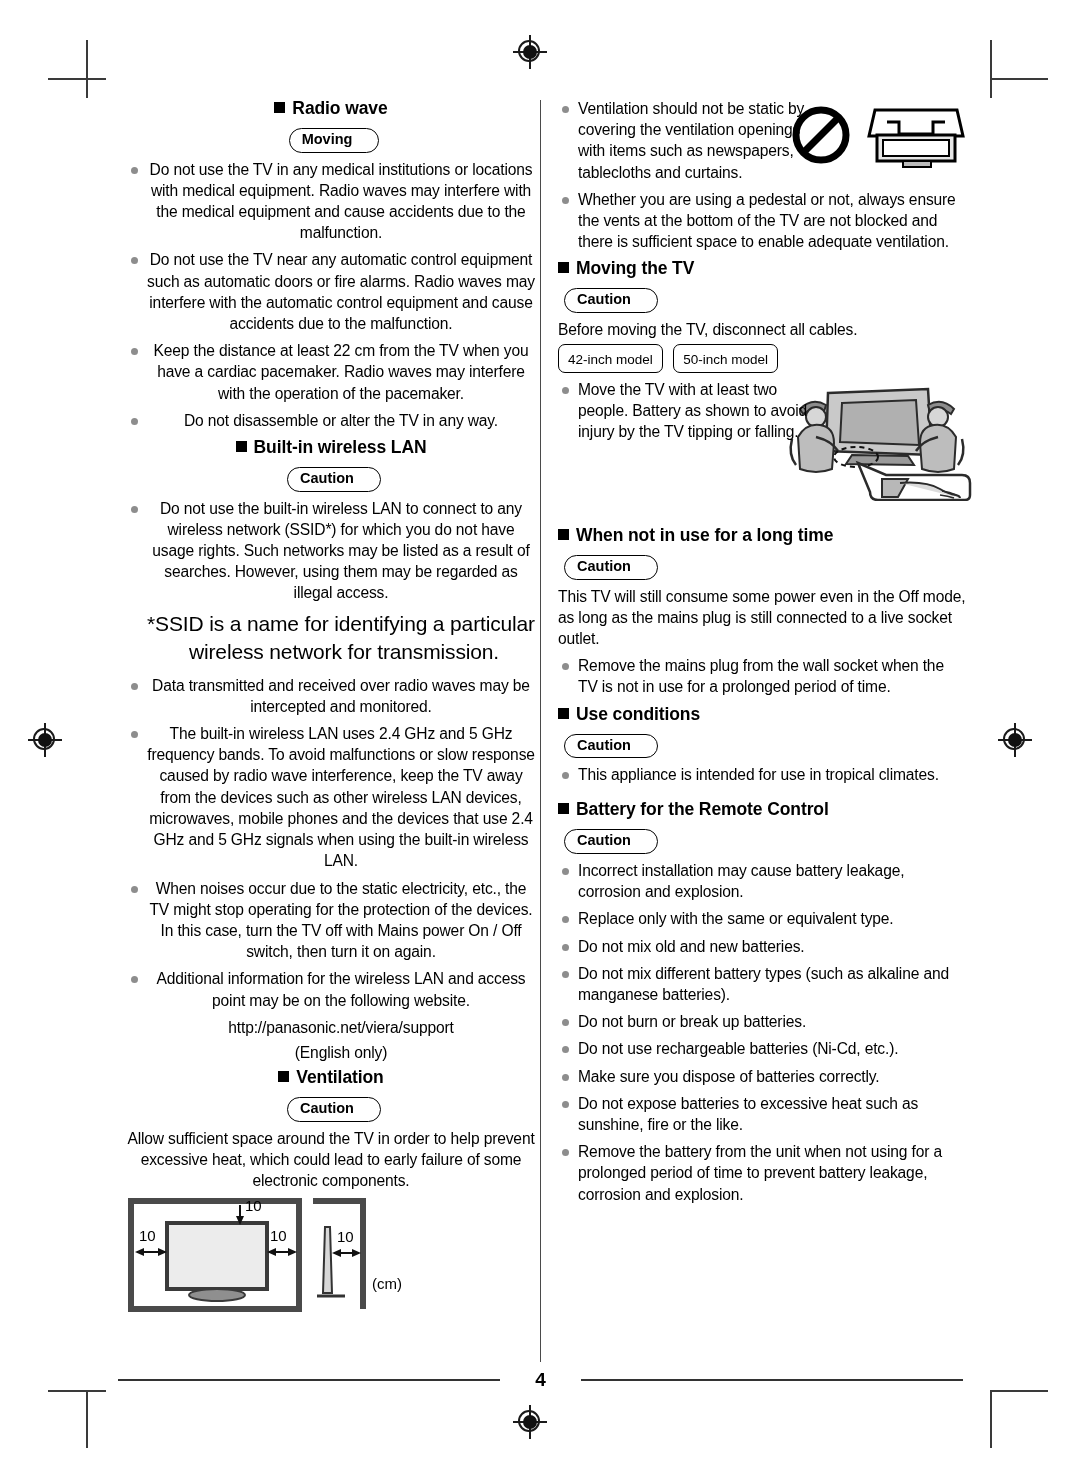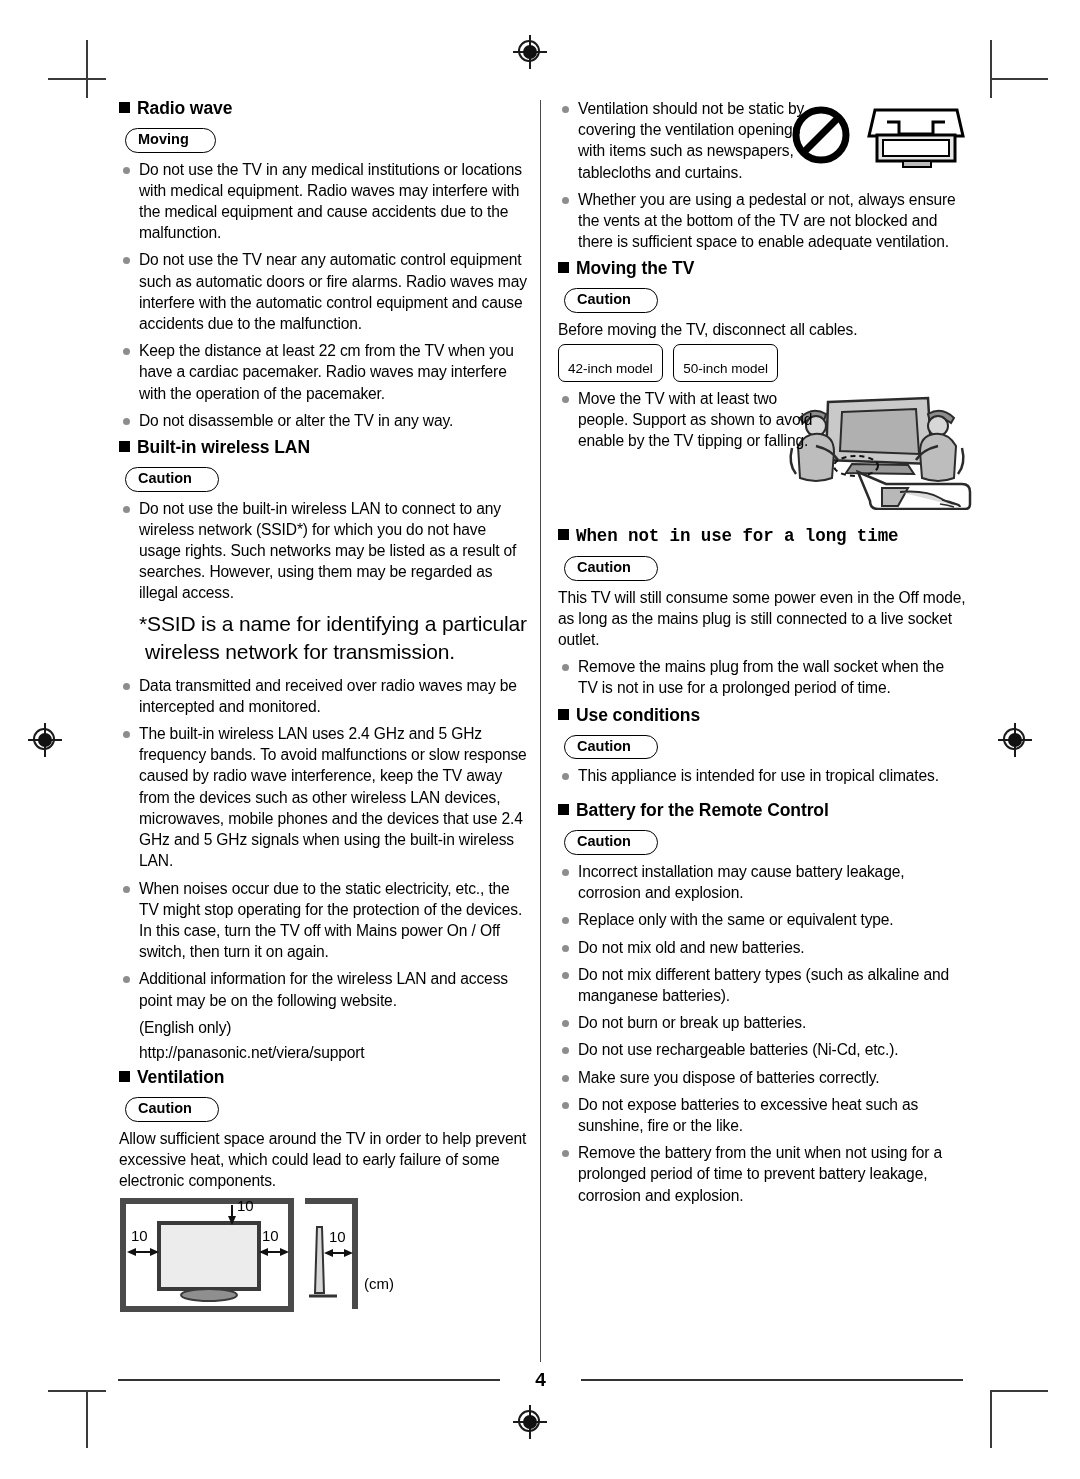--- a/index.html
+++ b/index.html
@@ -48,21 +48,21 @@
   }
 
   
   .page-body { position: absolute; left: 0; top: 0; width: 1080px; height: 1479px; }
 
   .col {
     position: absolute;
     top: 98px;
     width: 408px;
   }
-  .col-left  { left: 119px; }
+  .col-left  { left: 127px; text-align: center; }
   .col-right { left: 558px; }
 
   .col-divider {
     position: absolute;
     left: 540px; top: 100px;
     width: 1px; height: 1245px;
     background: #4a4a4a;
   }
 
   
@@ -92,21 +92,21 @@
     line-height: 1.35;
     margin: 2px 0 6px 6px;
     box-sizing: border-box;
   }
 
   .model-badges { margin: 4px 0 6px 0; }
   .model-badge {
     display: inline-block;
     border: 1.3px solid #000;
     border-radius: 7px;
-    padding: 15px 9px 2px 9px;
+    padding: 6px 9px 2px 9px;
     font-size: 13.5px;
     line-height: 1.4;
     margin-right: 6px;
   }
 
   p.para {
     font-size: 15.6px;
     line-height: 1.36;
     margin: 0 0 6px 0;
     letter-spacing: -0.15px;
@@ -262,22 +262,22 @@
       <ul class="bullets">
         <li>Do not use the built-in wireless LAN to connect to any wireless network (SSID*) for which you do not have usage rights. Such networks may be listed as a result of searches. However, using them may be regarded as illegal access.</li>
       </ul>
       <p class="sub-note">*SSID is a name for identifying a particular wireless network for transmission.</p>
       <ul class="bullets">
         <li>Data transmitted and received over radio waves may be intercepted and monitored.</li>
         <li>The built-in wireless LAN uses 2.4 GHz and 5 GHz frequency bands. To avoid malfunctions or slow response caused by radio wave interference, keep the TV away from the devices such as other wireless LAN devices, microwaves, mobile phones and the devices that use 2.4 GHz and 5 GHz signals when using the built-in wireless LAN.</li>
         <li>When noises occur due to the static electricity, etc., the TV might stop operating for the protection of the devices. In this case, turn the TV off with Mains power On / Off switch, then turn it on again.</li>
         <li>Additional information for the wireless LAN and access point may be on the following website.</li>
       </ul>
+      <p class="indent-line">http://panasonic.net/viera/support</p>
       <p class="indent-line">(English only)</p>
-      <p class="indent-line">http://panasonic.net/viera/support</p>
     </section>
 
     <section>
       <h2 class="sec-head sec-head-spaced">
         <span class="sq"></span><span>Ventilation</span>
       </h2>
       <div class="badge">Caution</div>
       <p class="para">Allow sufficient space around the TV in order to help prevent excessive heat, which could lead to early failure of some electronic components.</p>
 
       
@@ -377,27 +377,27 @@
             <ellipse cx="74" cy="78" rx="22" ry="10" fill="none" stroke="#111" stroke-width="2" stroke-dasharray="5,4"></ellipse>
 
             <path d="M76 84 L104 96 L180 96 q8 0 8 8 v12 q0 5 -5 5 H96 q-8 0 -8 -8 Z" fill="#fff" stroke="#2b2b2b" stroke-width="2.5"></path>
             <path d="M100 100 L126 100 L116 118 L100 118 Z" fill="#b8b8b8" stroke="#2b2b2b" stroke-width="2"></path>
             <path d="M118 104 q26 -2 40 6 q8 5 16 6 q4 1 4 3" fill="#dcdcdc" stroke="#2b2b2b" stroke-width="2"></path>
             <path d="M160 112 q8 1 14 4" fill="none" stroke="#2b2b2b" stroke-width="1.6"></path>
             <path d="M158 116 q8 1 14 3" fill="none" stroke="#2b2b2b" stroke-width="1.6"></path>
           </svg>
         </div>
         <ul class="bullets wrap-narrow">
-          <li>Move the TV with at least two people. Support as shown to avoid enable by the TV tipping or falling.</li>
+          <li>Move the TV with at least two people. Battery as shown to avoid injury by the TV tipping or falling.</li>
         </ul>
       </div>
     </section>
 
     <section>
-      <h2 class="sec-head" style="margin-top:20px;font-family:Liberation Mono, monospace;">
+      <h2 class="sec-head" style="margin-top:28px;">
         <span class="sq"></span><span>When not in use for a long time</span>
       </h2>
       <div class="badge">Caution</div>
       <p class="para">This TV will still consume some power even in the Off mode, as long as the mains plug is still connected to a live socket outlet.</p>
       <ul class="bullets">
         <li>Remove the mains plug from the wall socket when the TV is not in use for a prolonged period of time.</li>
       </ul>
     </section>
 
     <section>

